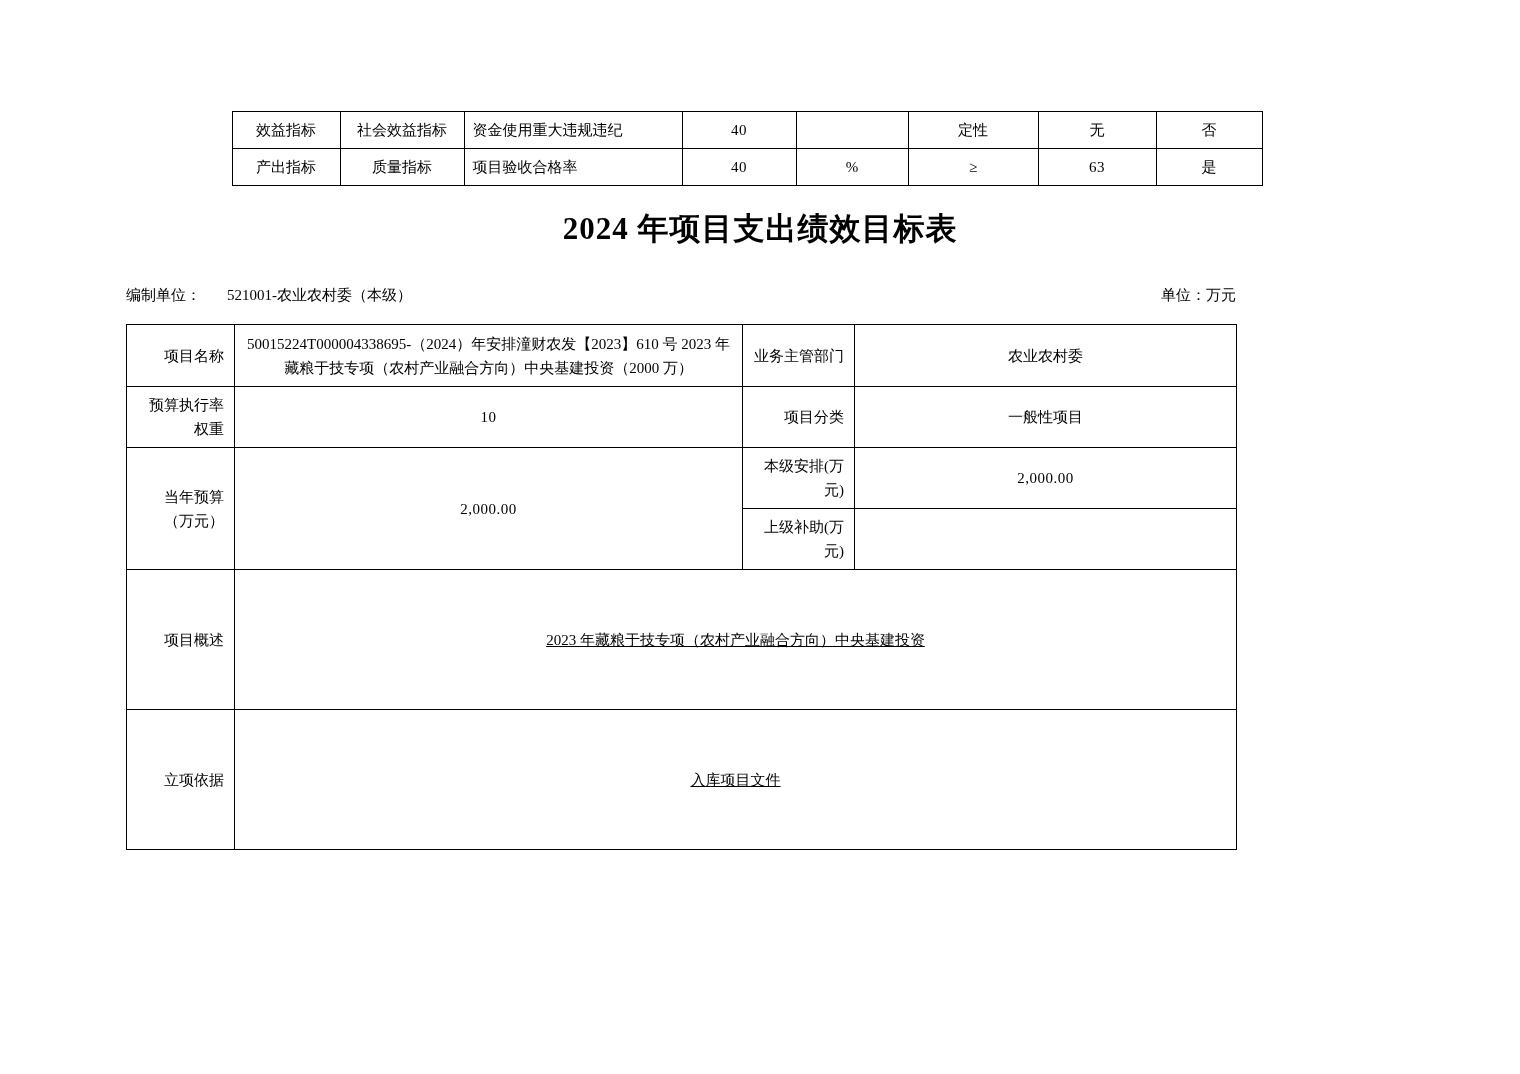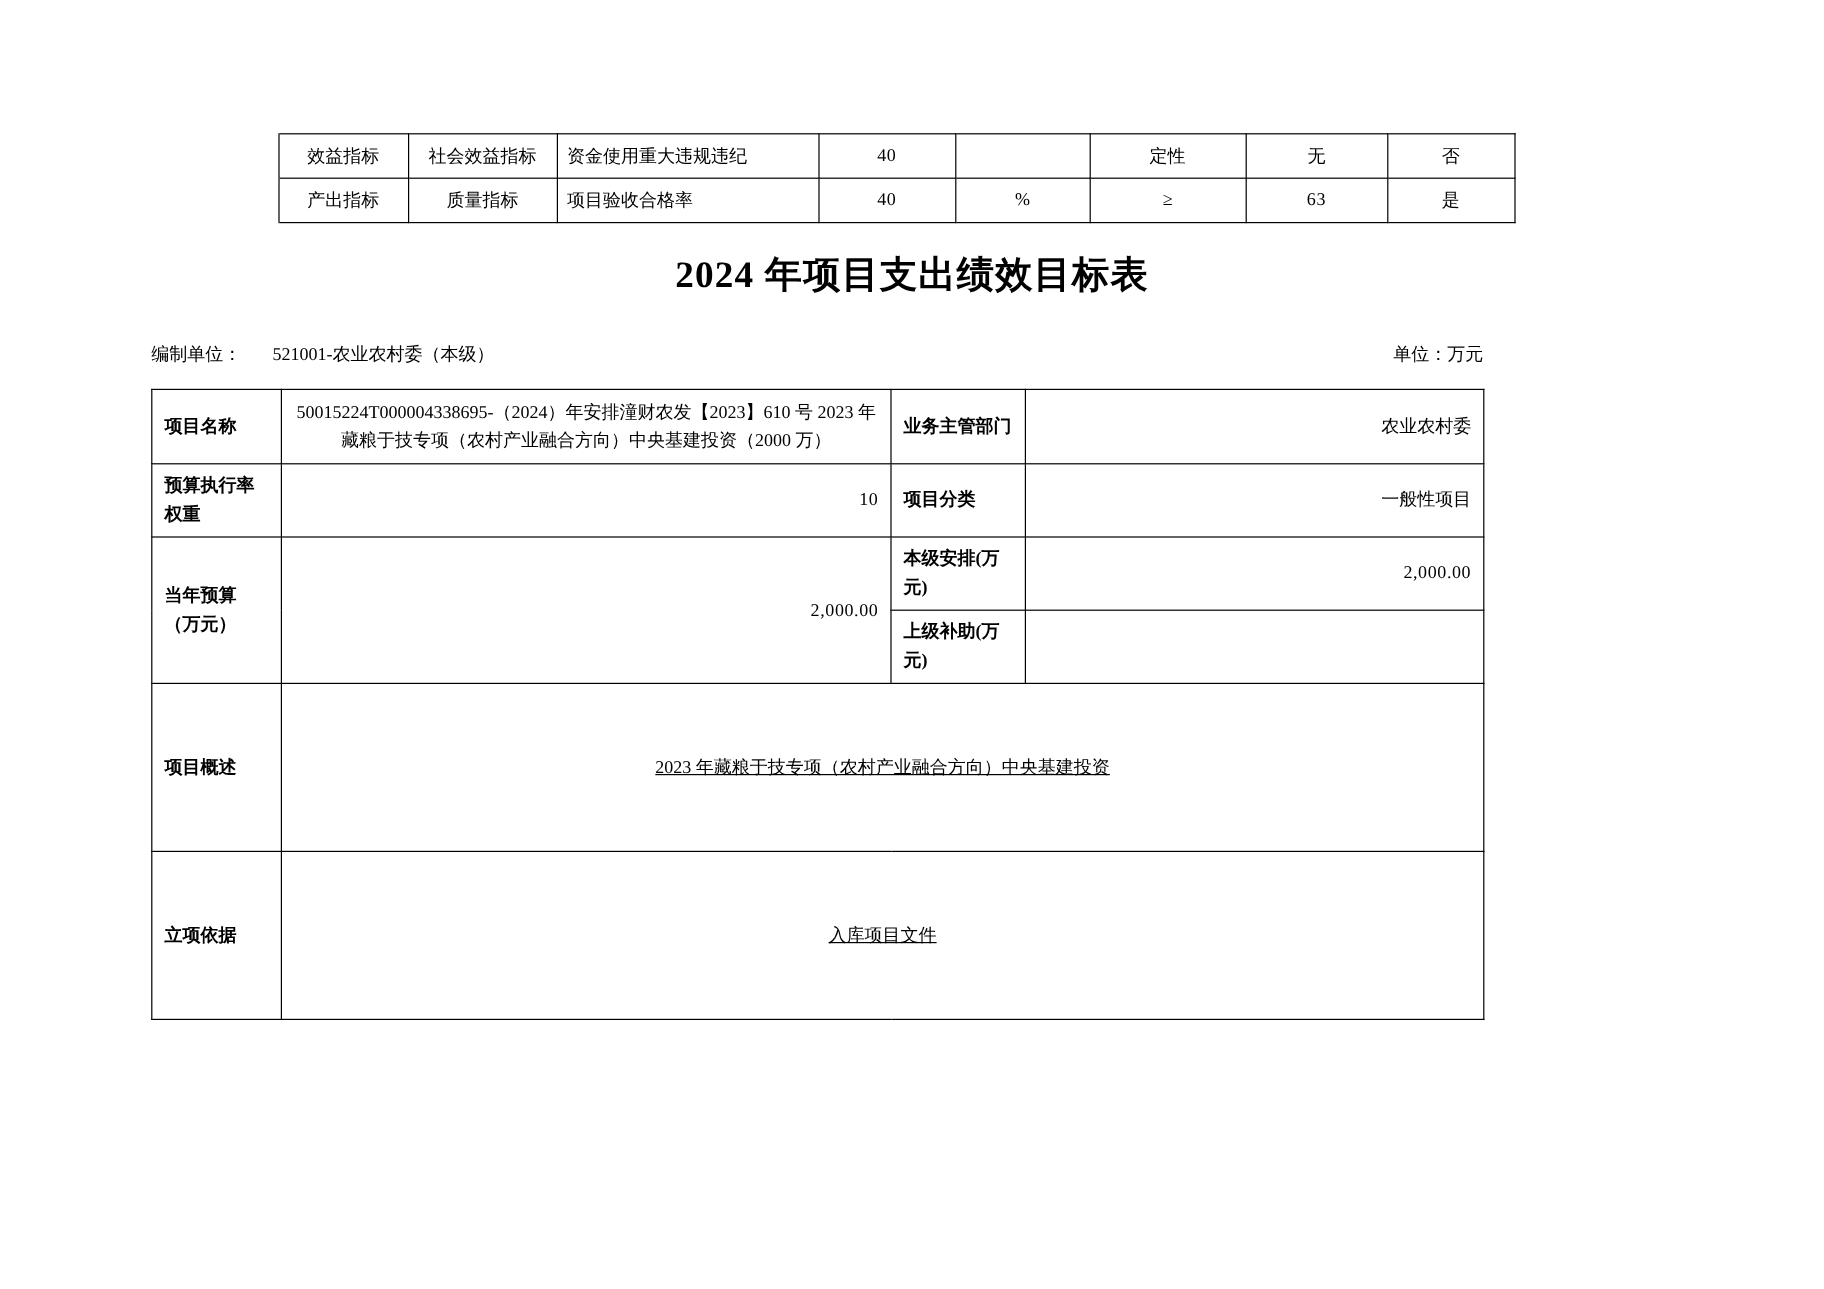--- a/index.html
+++ b/index.html
@@ -92,26 +92,25 @@
     table-layout: fixed;
   }
   .main-table td {
     border: 1px solid #000000;
     font-size: 15px;
     padding: 6px 10px;
     vertical-align: middle;
     line-height: 1.6;
   }
   .main-table td.hcell {
-    text-align: left;
+    text-align: right;
     white-space: normal;
-    font-weight: bold;
   }
   .main-table td.center {
-    text-align: right;
+    text-align: center;
   }
   .main-table td.left {
     text-align: center;
   }
   .num {
     font-family: "Liberation Serif", "DejaVu Serif", serif;
     letter-spacing: 0.5px;
   }
 
   .r1 { height: 62px; }

